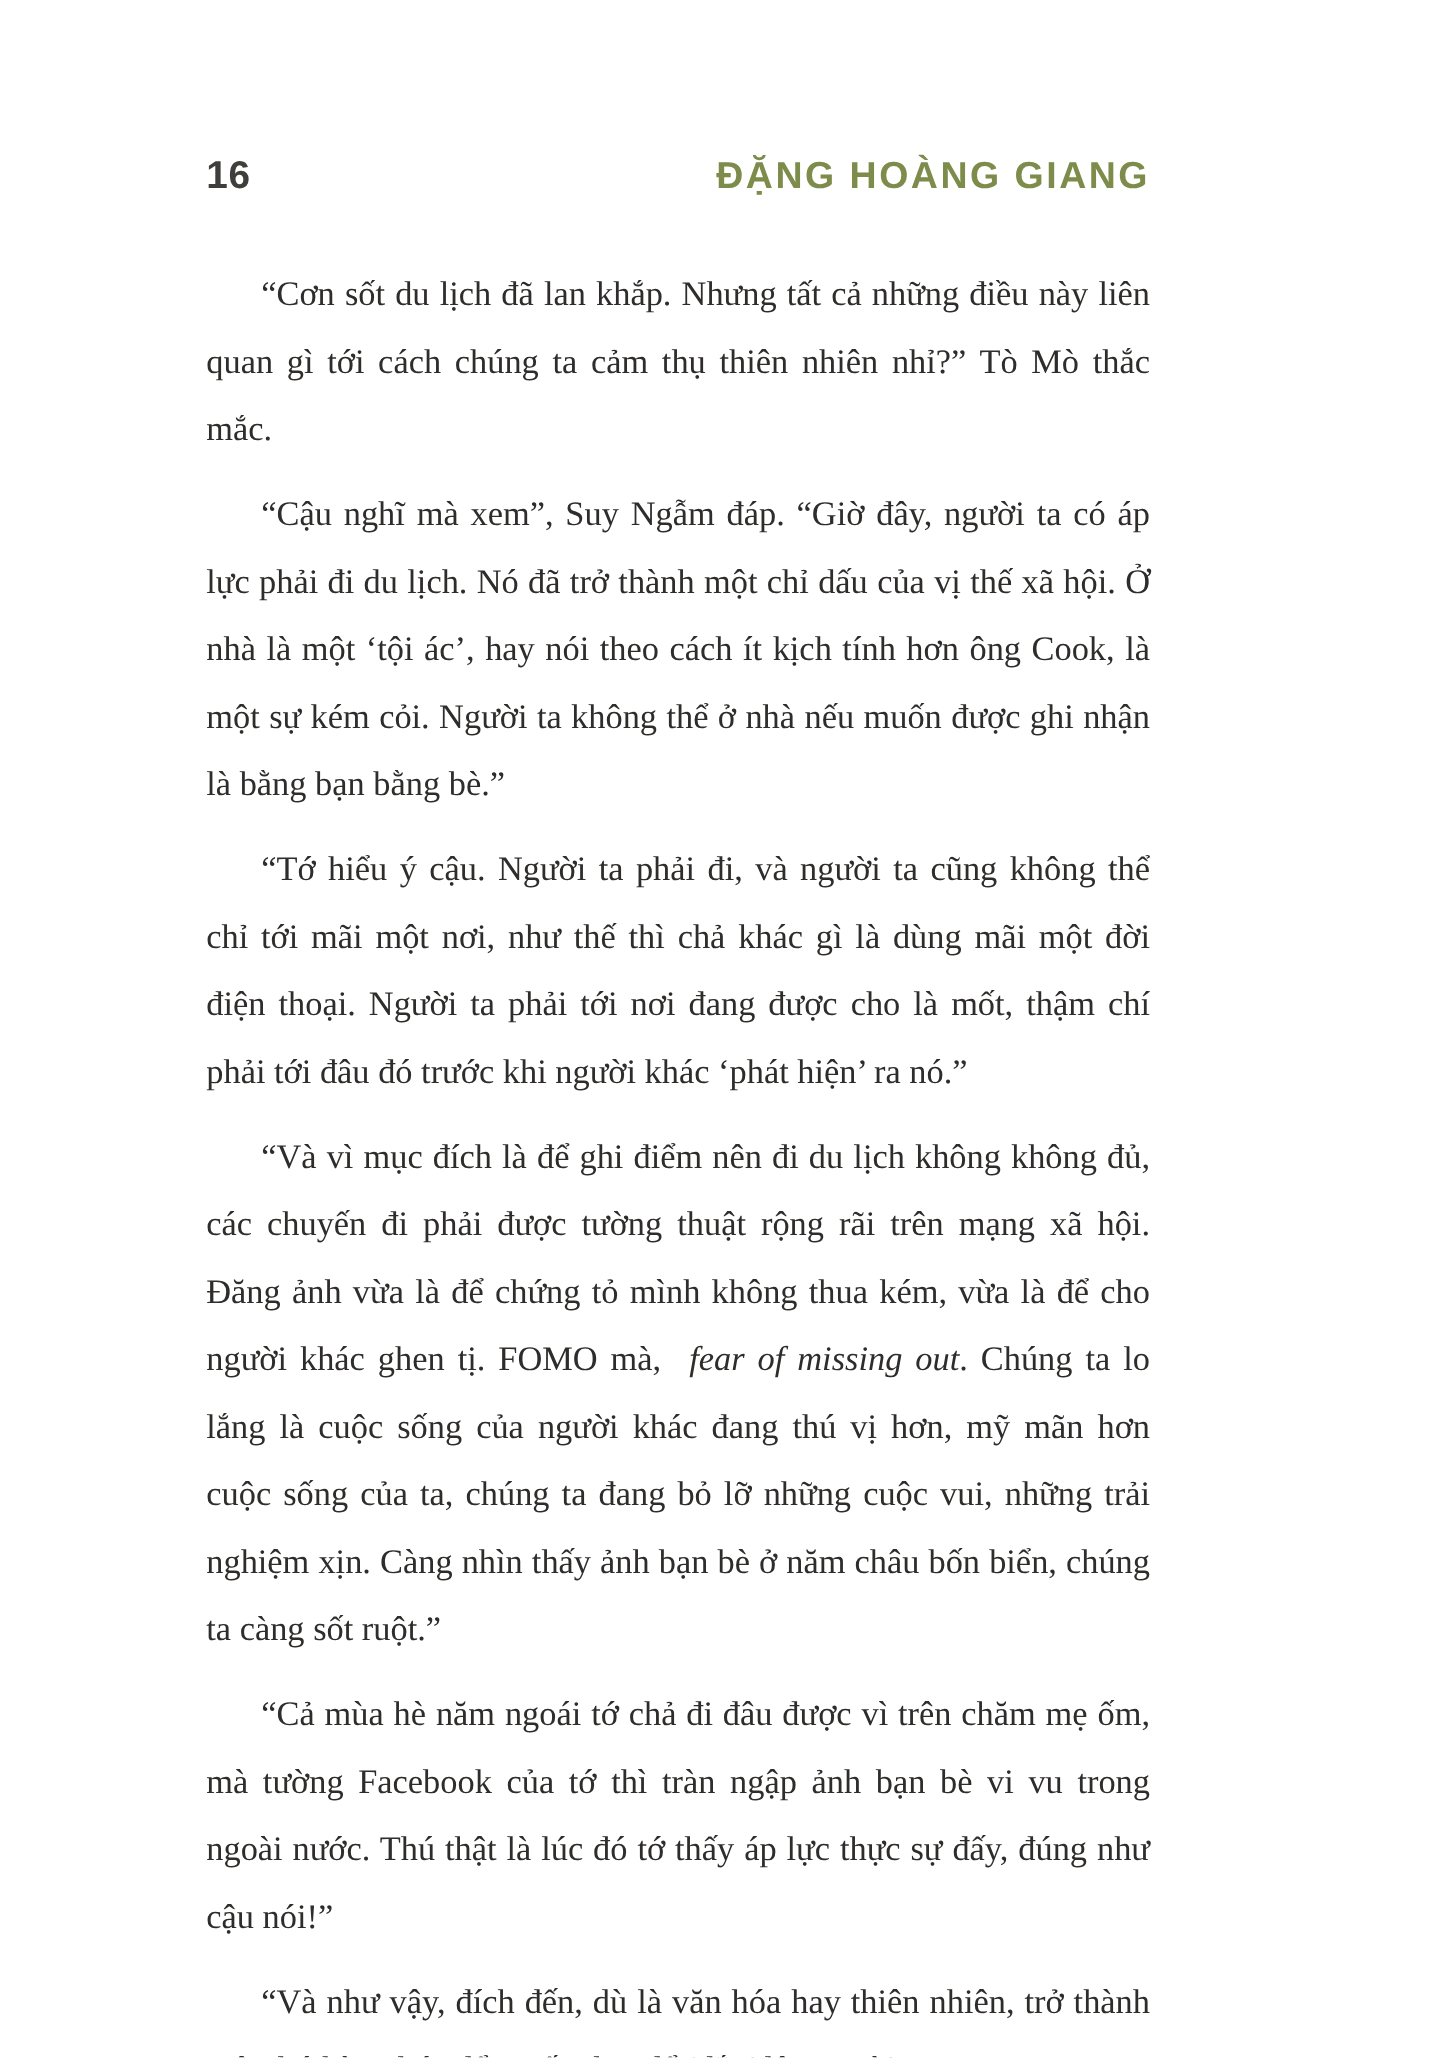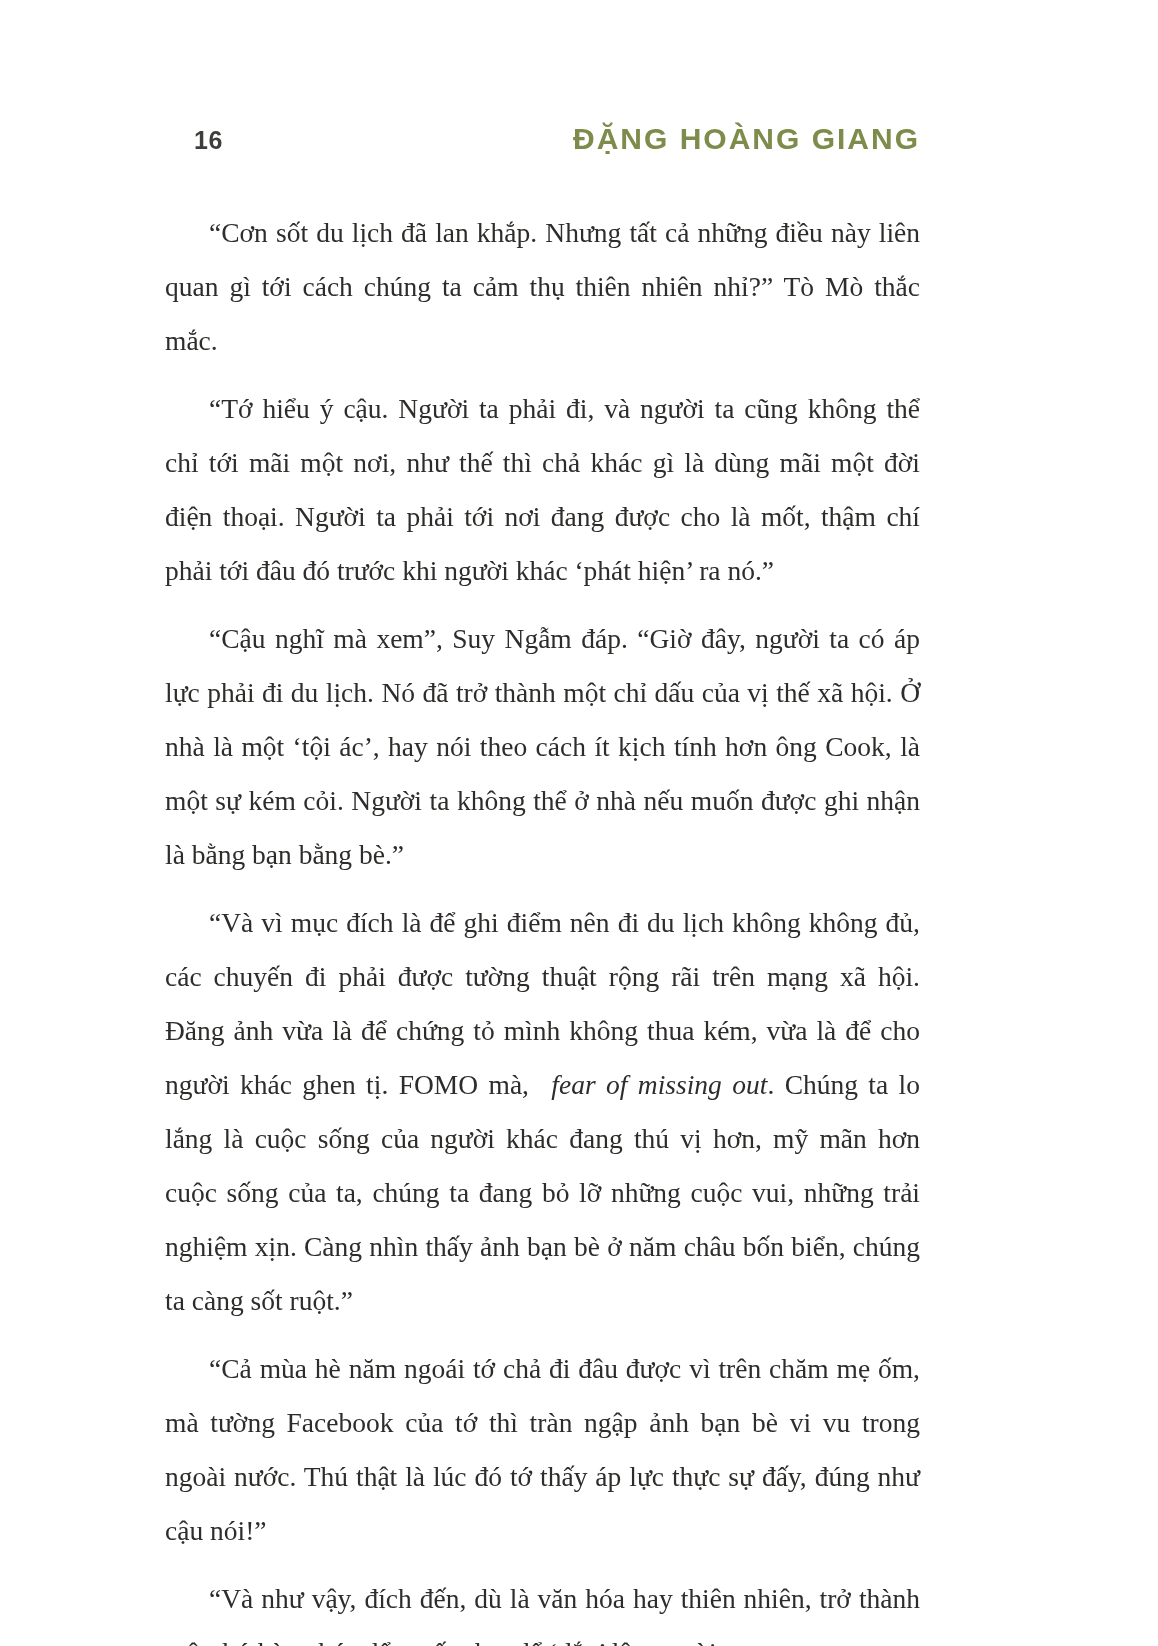--- a/index.html
+++ b/index.html
@@ -19,24 +19,23 @@
   }
   .running-head{
     display:flex;
     justify-content:space-between;
     align-items:baseline;
     margin-bottom:50px;
   }
   .page-number{
     font-family:"Liberation Sans","DejaVu Sans",sans-serif;
     font-weight:700;
-    font-size:25px;
+    font-size:31px;
     color:#3f3e3a;
     letter-spacing:0.5px;
-    margin-left:29px;
   }
   .author-name{
     font-family:"Liberation Sans","DejaVu Sans",sans-serif;
     font-weight:700;
     font-size:30px;
     color:var(--header-green);
     letter-spacing:2px;
   }
   .body-text{
     font-family:"Liberation Serif","DejaVu Serif",serif;
@@ -58,19 +57,19 @@
 <body>
 
 <div class="page">
   <header class="running-head">
     <span class="page-number">16</span>
     <span class="author-name">ĐẶNG HOÀNG GIANG</span>
   </header>
 
   <main class="body-text">
       <p><span>“Cơn sốt du lịch đã lan khắp. Nhưng tất cả những điều này liên quan gì tới cách chúng ta cảm thụ thiên nhiên nhỉ?” Tò Mò thắc mắc.</span></p>
+      <p><span>“Cậu nghĩ mà xem”, Suy Ngẫm đáp. “Giờ đây, người ta có áp lực phải đi du lịch. Nó đã trở thành một chỉ dấu của vị thế xã hội. Ở nhà là một ‘tội ác’, hay nói theo cách ít kịch tính hơn ông Cook, là một sự kém cỏi. Người ta không thể ở nhà nếu muốn được ghi nhận là bằng bạn bằng bè.”</span></p>
       <p><span>“Tớ hiểu ý cậu. Người ta phải đi, và người ta cũng không thể chỉ tới mãi một nơi, như thế thì chả khác gì là dùng mãi một đời điện thoại. Người ta phải tới nơi đang được cho là mốt, thậm chí phải tới đâu đó trước khi người khác ‘phát hiện’ ra nó.”</span></p>
-      <p><span>“Cậu nghĩ mà xem”, Suy Ngẫm đáp. “Giờ đây, người ta có áp lực phải đi du lịch. Nó đã trở thành một chỉ dấu của vị thế xã hội. Ở nhà là một ‘tội ác’, hay nói theo cách ít kịch tính hơn ông Cook, là một sự kém cỏi. Người ta không thể ở nhà nếu muốn được ghi nhận là bằng bạn bằng bè.”</span></p>
       <p><span>“Và vì mục đích là để ghi điểm nên đi du lịch không không đủ, các chuyến đi phải được tường thuật rộng rãi trên mạng xã hội. Đăng ảnh vừa là để chứng tỏ mình không thua kém, vừa là để cho người khác ghen tị. FOMO mà, </span><span class="italic">fear of missing out</span><span>. Chúng ta lo lắng là cuộc sống của người khác đang thú vị hơn, mỹ mãn hơn cuộc sống của ta, chúng ta đang bỏ lỡ những cuộc vui, những trải nghiệm xịn. Càng nhìn thấy ảnh bạn bè ở năm châu bốn biển, chúng ta càng sốt ruột.”</span></p>
       <p><span>“Cả mùa hè năm ngoái tớ chả đi đâu được vì trên chăm mẹ ốm, mà tường Facebook của tớ thì tràn ngập ảnh bạn bè vi vu trong ngoài nước. Thú thật là lúc đó tớ thấy áp lực thực sự đấy, đúng như cậu nói!”</span></p>
       <p><span>“Và như vậy, đích đến, dù là văn hóa hay thiên nhiên, trở thành một thứ hàng hóa để muốn thụ, để ‘đắp’ lên người,</span></p>
     </main>
 </div>
 
 </body></html>

